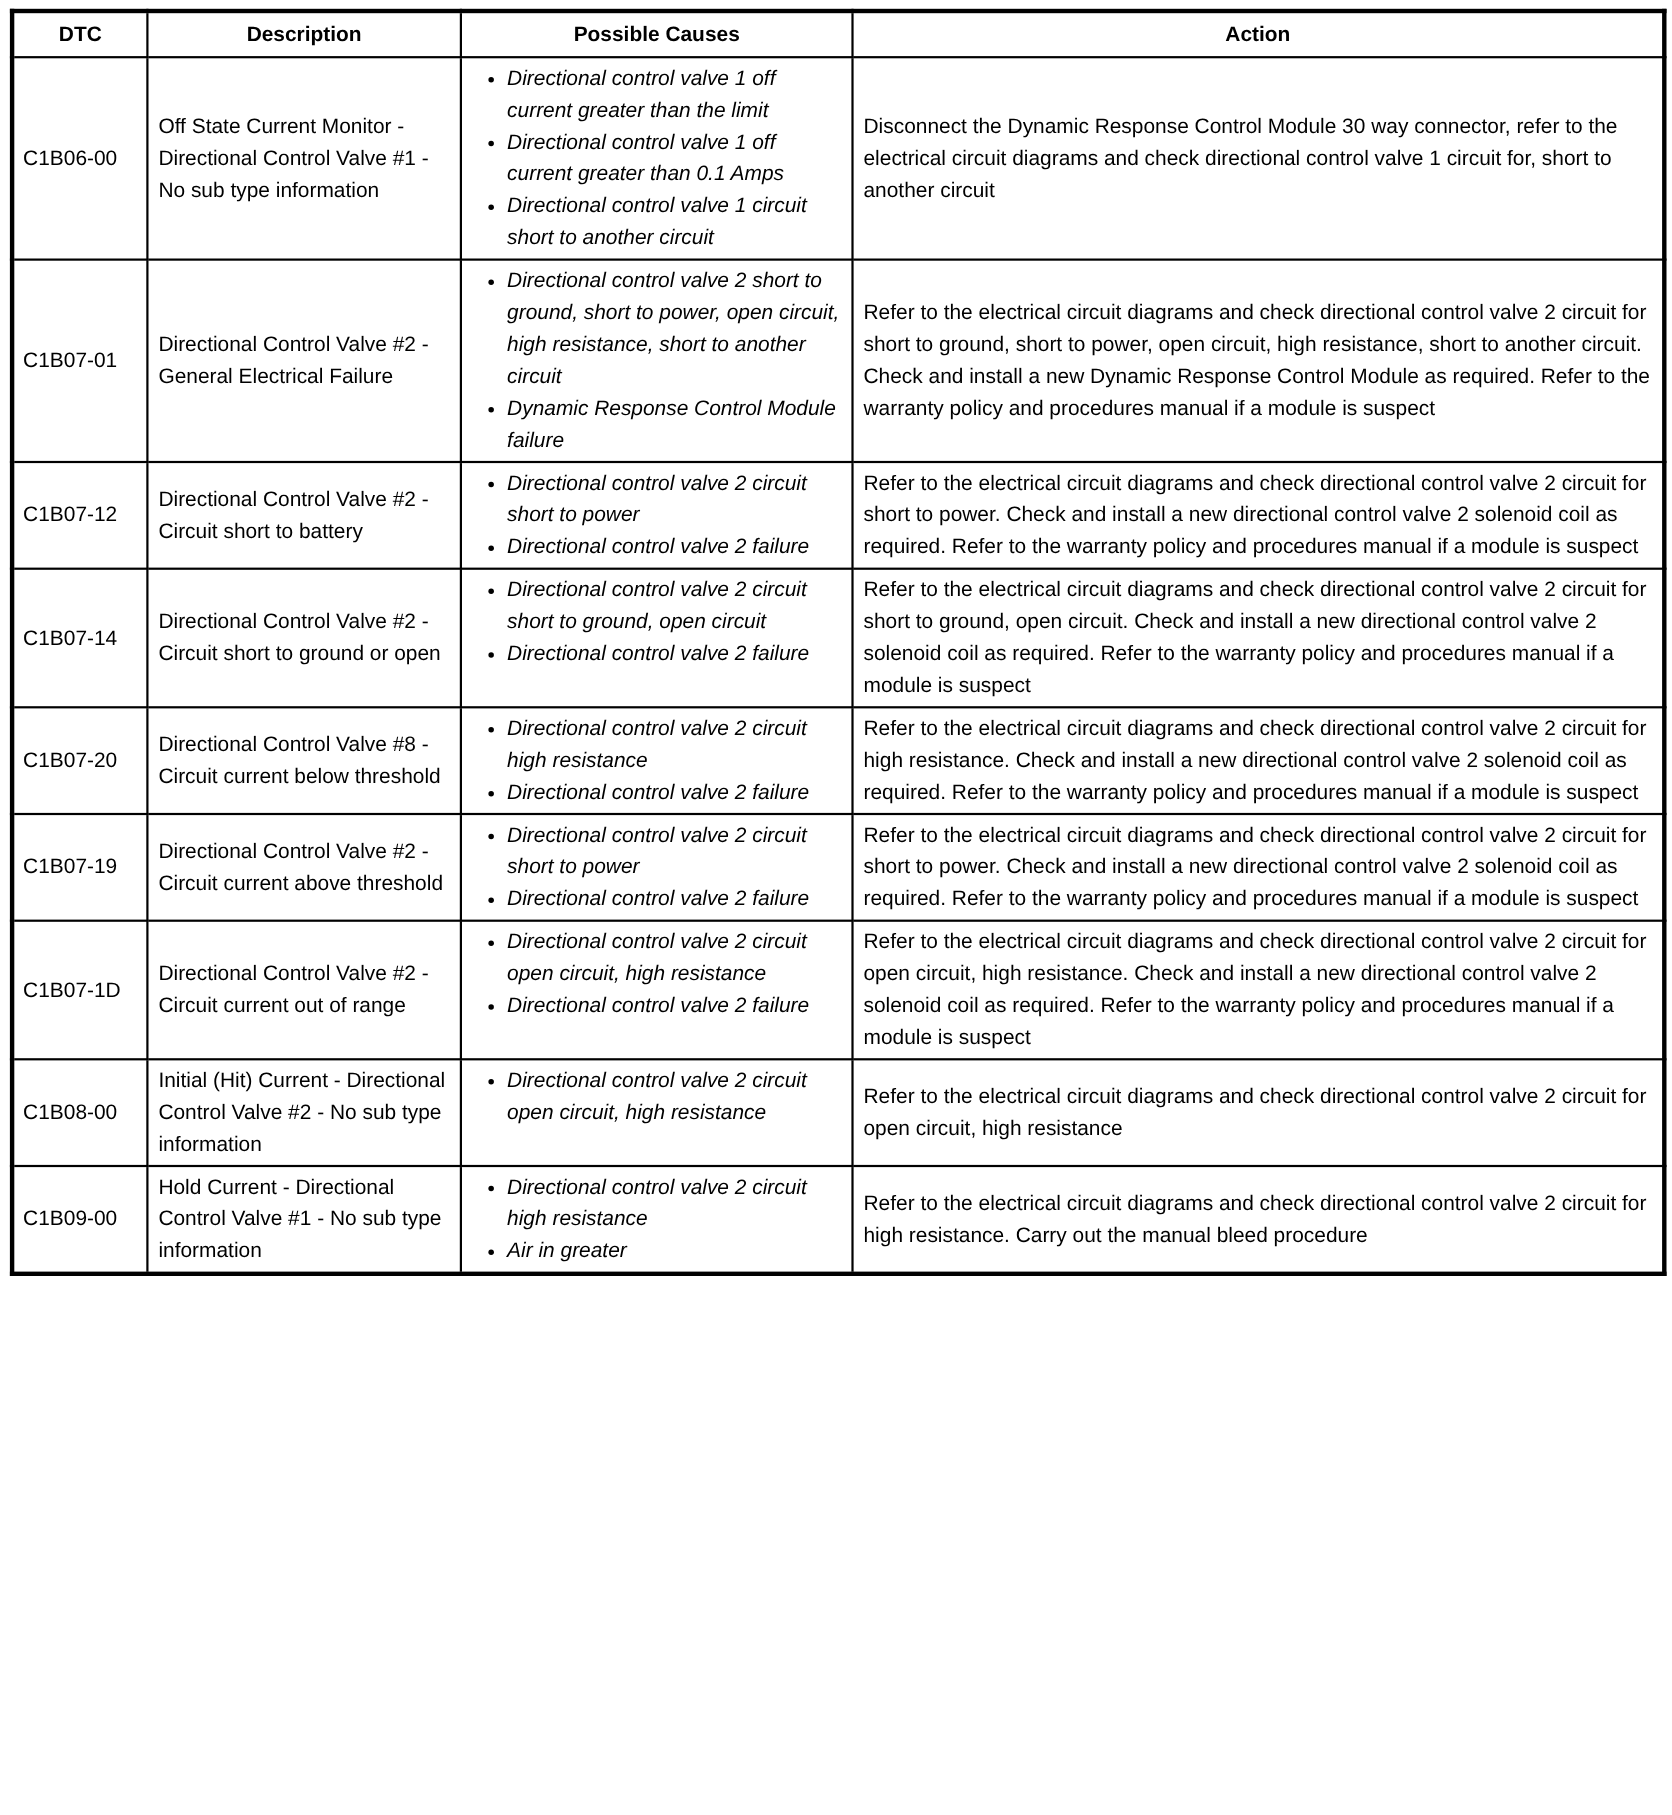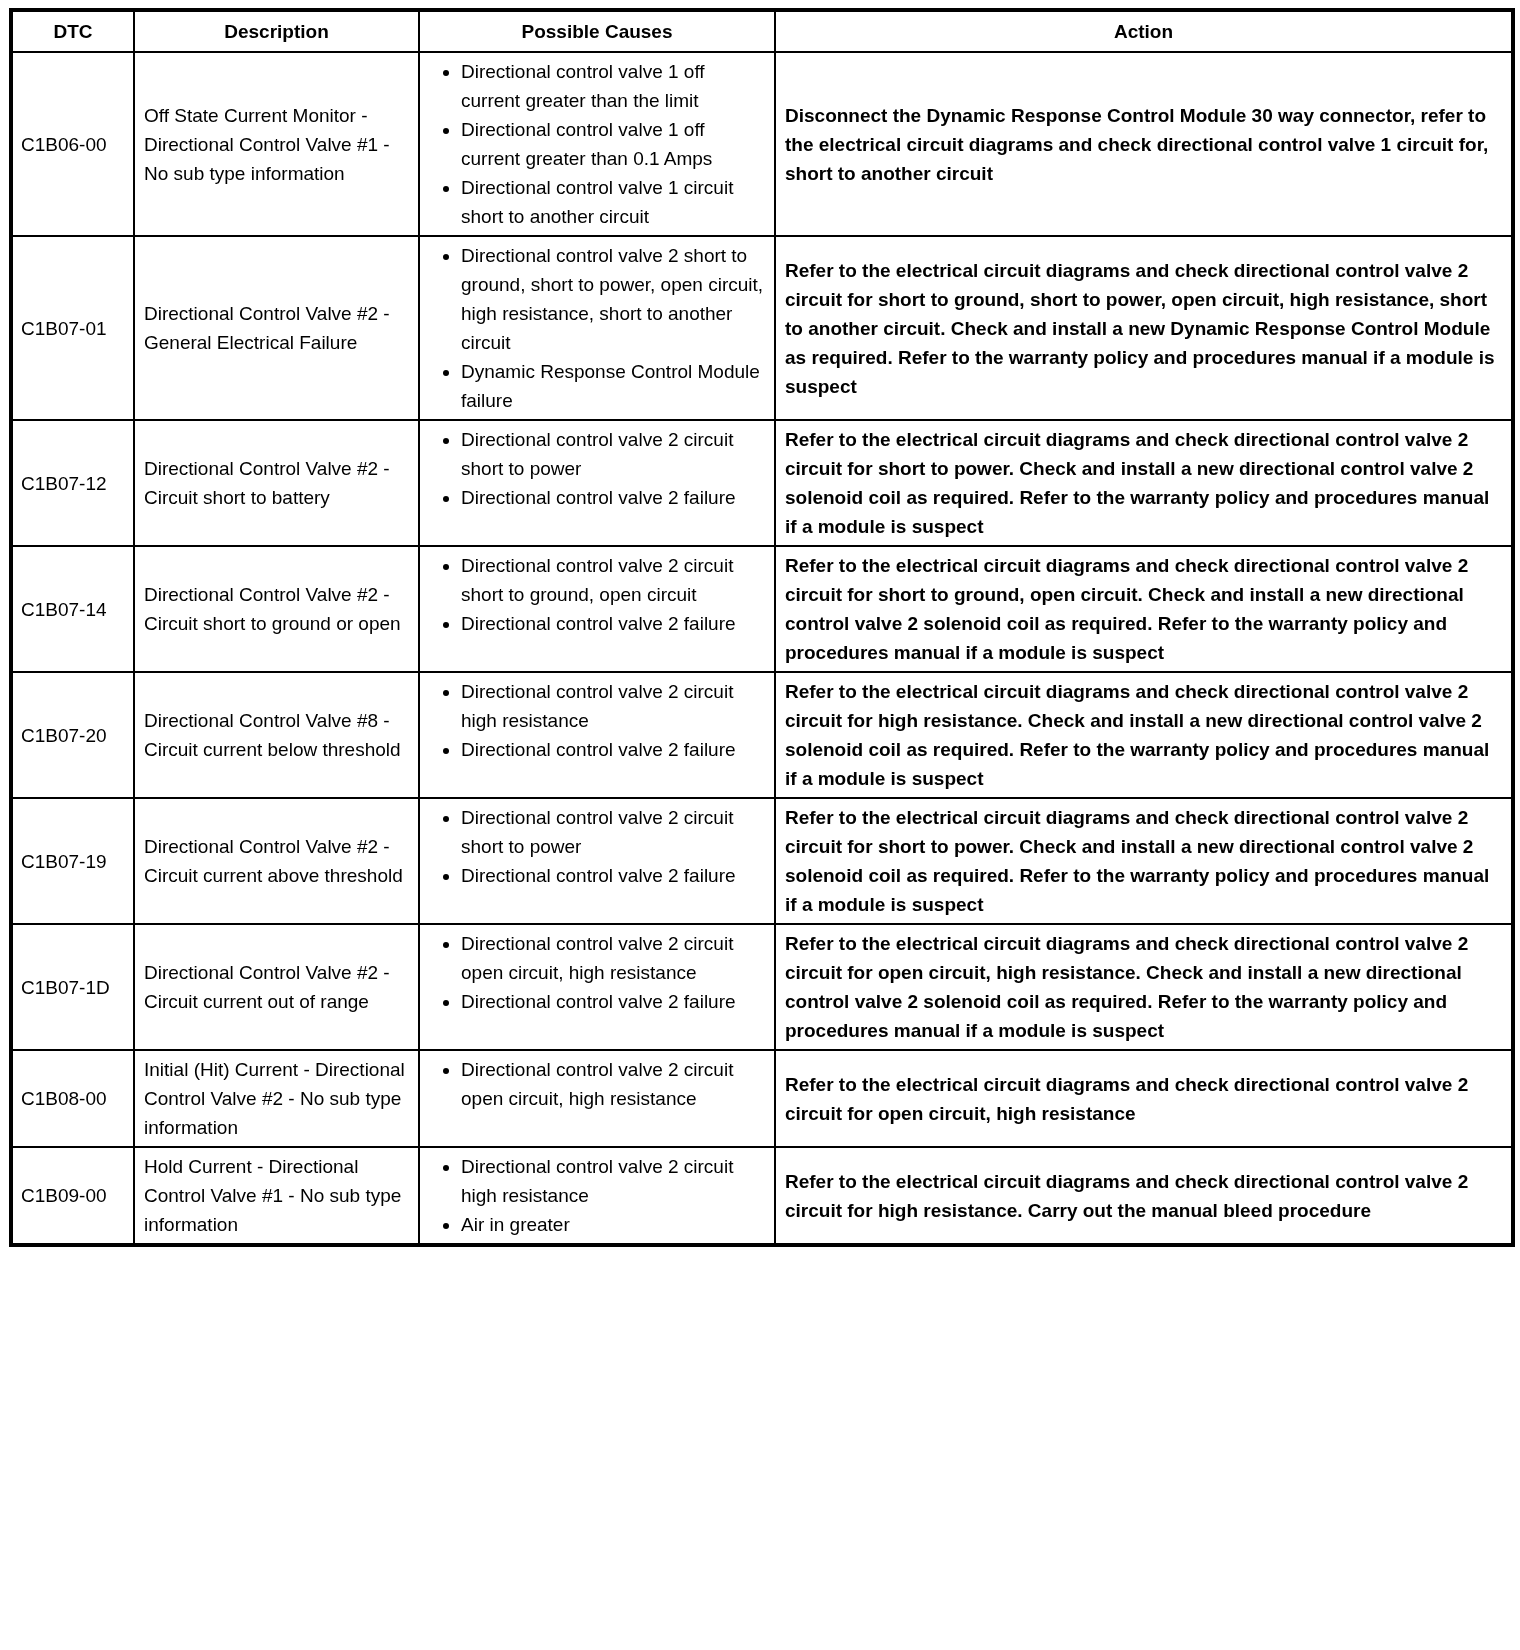--- a/index.html
+++ b/index.html
@@ -41,24 +41,24 @@
     text-align: left;
     padding-left: 8px;
     padding-right: 4px;
   }
   td.col-desc {
     vertical-align: middle;
     margin-top: 38px;
   }
   td.col-causes {
     vertical-align: top;
+    font-style: italic;
   }
   td.col-action {
     vertical-align: middle;
-    font-weight: bold;
   }
   ul.causes-list {
     margin: 0;
     padding: 0 0 0 32px;
     list-style: disc outside;
   }
   ul.causes-list li {
     margin: 0 0 0 0;
     padding: 0;
   }

